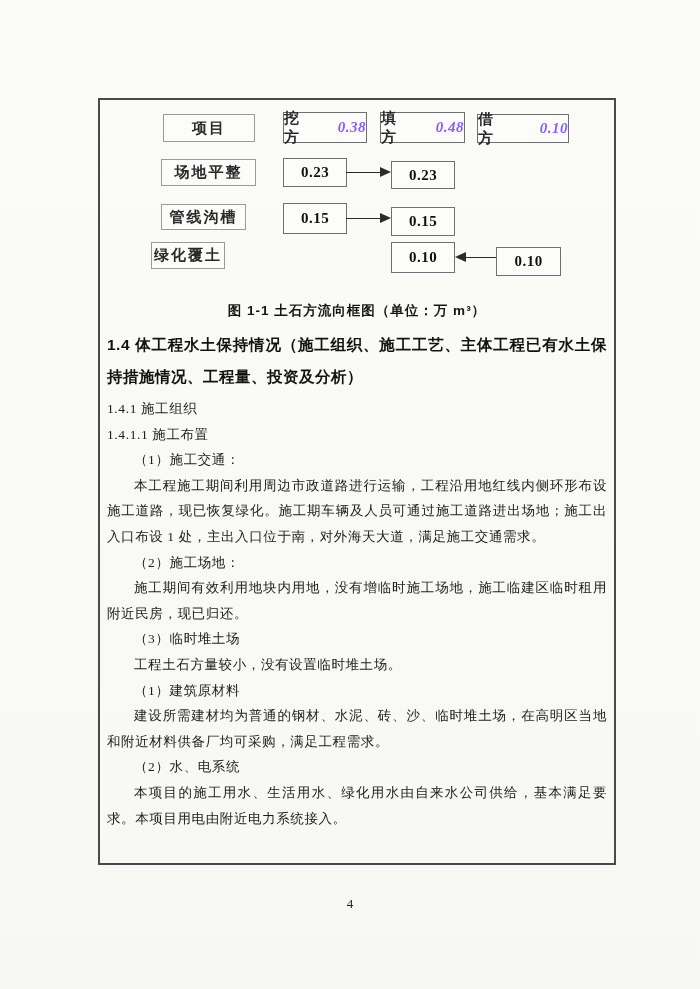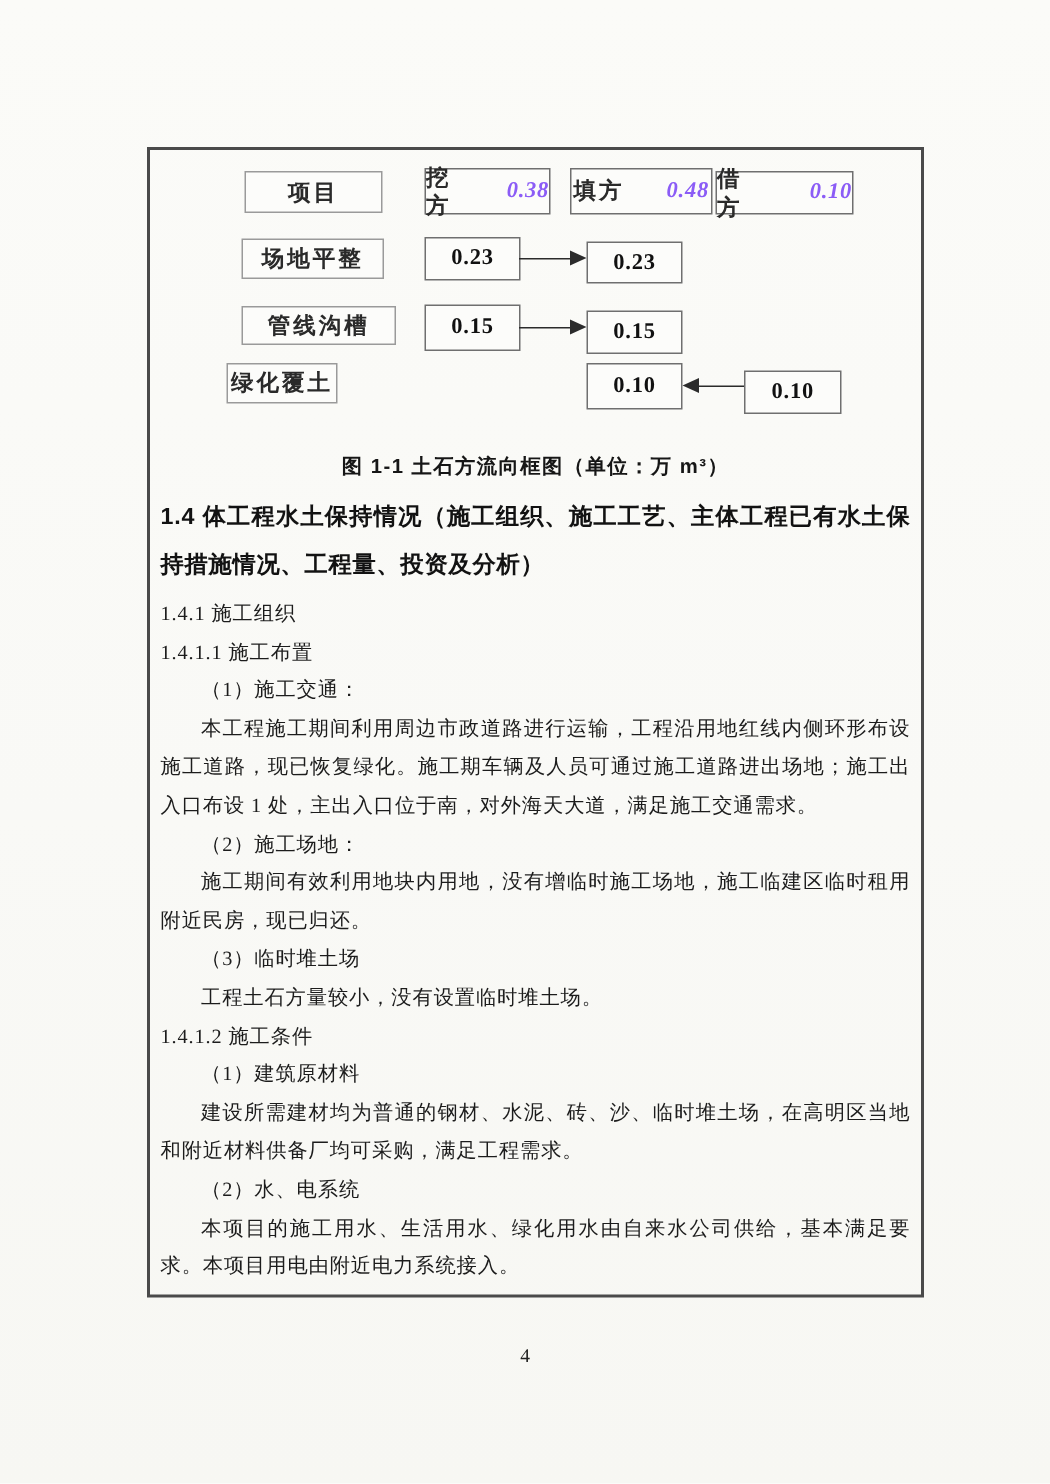--- a/index.html
+++ b/index.html
@@ -62,21 +62,21 @@
 
     <div class="diagram">
 
       <div class="box lbox" style="left:56px;top:14px;width:92px;height:28px">
         <span>项目</span>
       </div>
       <div class="box vbox" style="left:176px;top:12px;width:84px;height:31px">
         <span class="bl">挖方</span>
         <span class="bv">0.38</span>
       </div>
-      <div class="box vbox" style="left:273px;top:12px;width:95px;height:31px">
+      <div class="box vbox" style="left:273px;top:12px;width:85px;height:31px">
         <span class="bl">填方</span>
         <span class="bv">0.48</span>
       </div>
       <div class="box vbox" style="left:370px;top:14px;width:92px;height:29px">
         <span class="bl">借方</span>
         <span class="bv">0.10</span>
       </div>
 
       <div class="box lbox" style="left:54px;top:59px;width:95px;height:27px">
         <span>场地平整</span>
@@ -85,21 +85,21 @@
         <span>0.23</span>
       </div>
       <div class="arrow" style="left:239px;top:66px;width:45px">
         <div class="shaft"></div>
           <div class="head-r"></div>
       </div>
       <div class="box vbox num" style="left:284px;top:61px;width:64px;height:28px">
         <span>0.23</span>
       </div>
 
-      <div class="box lbox" style="left:54px;top:104px;width:103px;height:26px">
+      <div class="box lbox" style="left:54px;top:104px;width:85px;height:26px">
         <span>管线沟槽</span>
       </div>
       <div class="box vbox num" style="left:176px;top:103px;width:64px;height:31px">
         <span>0.15</span>
       </div>
       <div class="arrow" style="left:239px;top:112px;width:45px">
         <div class="shaft"></div>
           <div class="head-r"></div>
       </div>
       <div class="box vbox num" style="left:284px;top:107px;width:64px;height:29px">
@@ -127,21 +127,20 @@
 
     <div class="bodytext">
       <p class="p-sub">1.4.1 施工组织</p>
       <p class="p-sub">1.4.1.1 施工布置</p>
       <p class="p-item">（1）施工交通：</p>
       <p class="p-body">本工程施工期间利用周边市政道路进行运输，工程沿用地红线内侧环形布设施工道路，现已恢复绿化。施工期车辆及人员可通过施工道路进出场地；施工出入口布设 1 处，主出入口位于南，对外海天大道，满足施工交通需求。</p>
       <p class="p-item">（2）施工场地：</p>
       <p class="p-body">施工期间有效利用地块内用地，没有增临时施工场地，施工临建区临时租用附近民房，现已归还。</p>
       <p class="p-item">（3）临时堆土场</p>
       <p class="p-body">工程土石方量较小，没有设置临时堆土场。</p>
-      <p class="p-sub">1.4.1.2 施工条件</p>
       <p class="p-item">（1）建筑原材料</p>
       <p class="p-body">建设所需建材均为普通的钢材、水泥、砖、沙、临时堆土场，在高明区当地和附近材料供备厂均可采购，满足工程需求。</p>
       <p class="p-item">（2）水、电系统</p>
       <p class="p-body">本项目的施工用水、生活用水、绿化用水由自来水公司供给，基本满足要求。本项目用电由附近电力系统接入。</p>
     </div>
 
   </div>
 </div>
 
 <div class="page-number">4</div>

